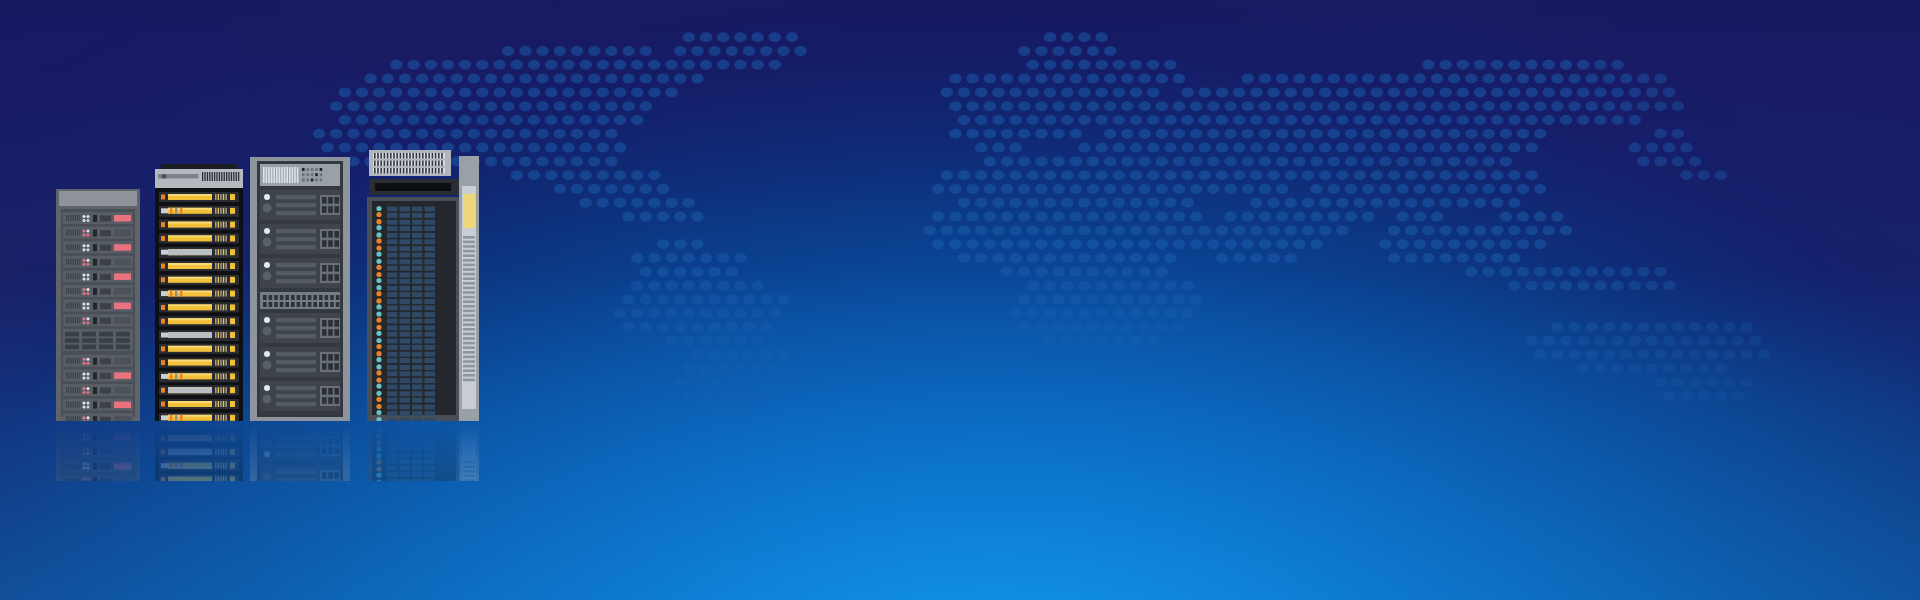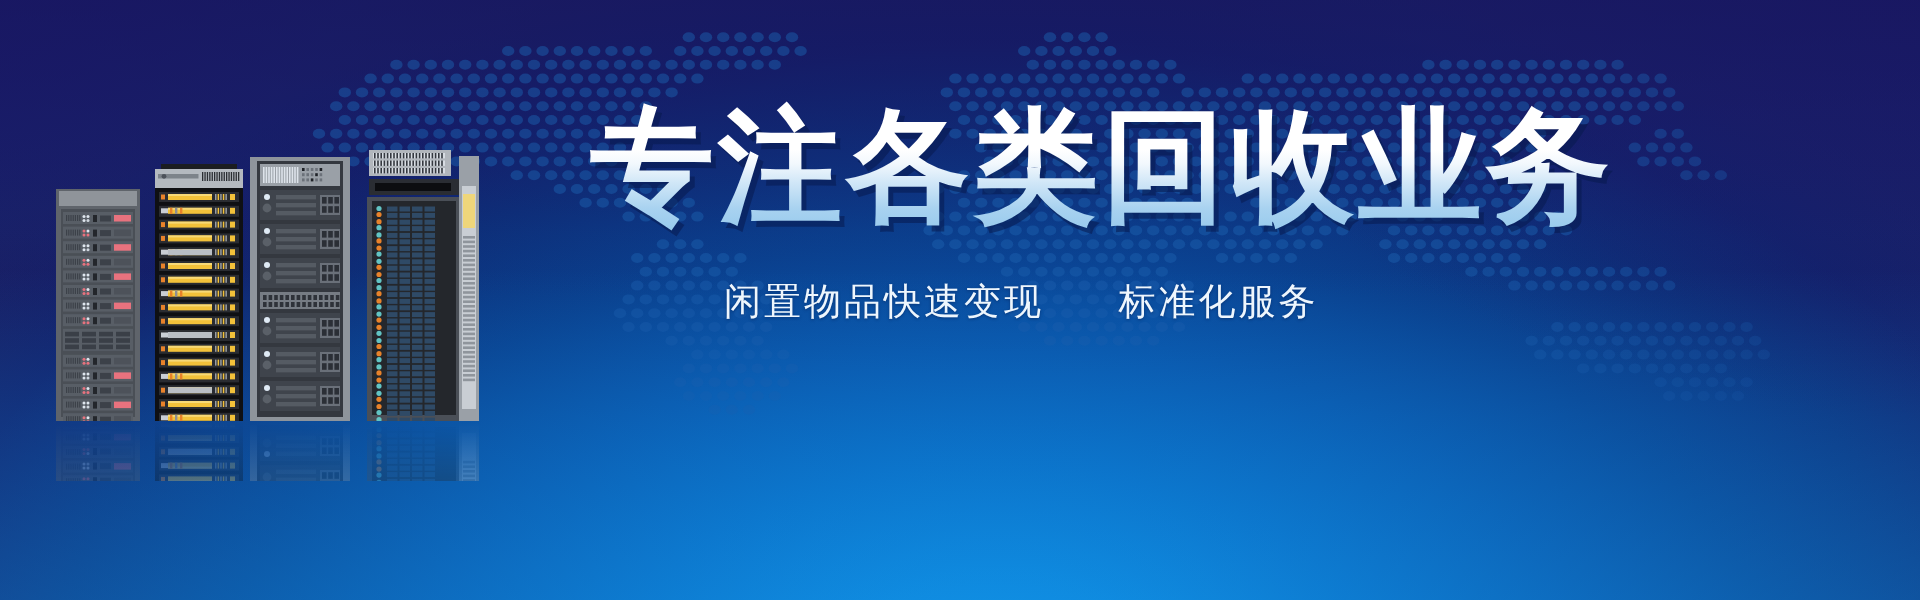--- a/index.html
+++ b/index.html
@@ -2792,23 +2792,15 @@
             <rect x="407" y="214.2" width="12" height="2.6" fill="#8f959c"></rect>
             <rect x="407" y="218.79999999999998" width="12" height="2.6" fill="#8f959c"></rect>
             <rect x="407" y="223.39999999999998" width="12" height="2.6" fill="#8f959c"></rect>
             <rect x="407" y="228" width="12" height="2.6" fill="#8f959c"></rect>
             <rect x="407" y="232.6" width="12" height="2.6" fill="#8f959c"></rect>
           </g>
         </g>
       </g>
   </svg>
 
-  <div id="text-block">
-    <div id="headline">专注各类回收业务</div>
-    <div id="subline">
-      <span>闲置物品快速变现</span>
-      <span class="gap"></span>
-      <span>标准化服务</span>
-    </div>
-  </div>
 
   <span class="sr-only">蓝色科技背景服务器机柜回收业务横幅</span>
 </div>
 
 </body></html>

